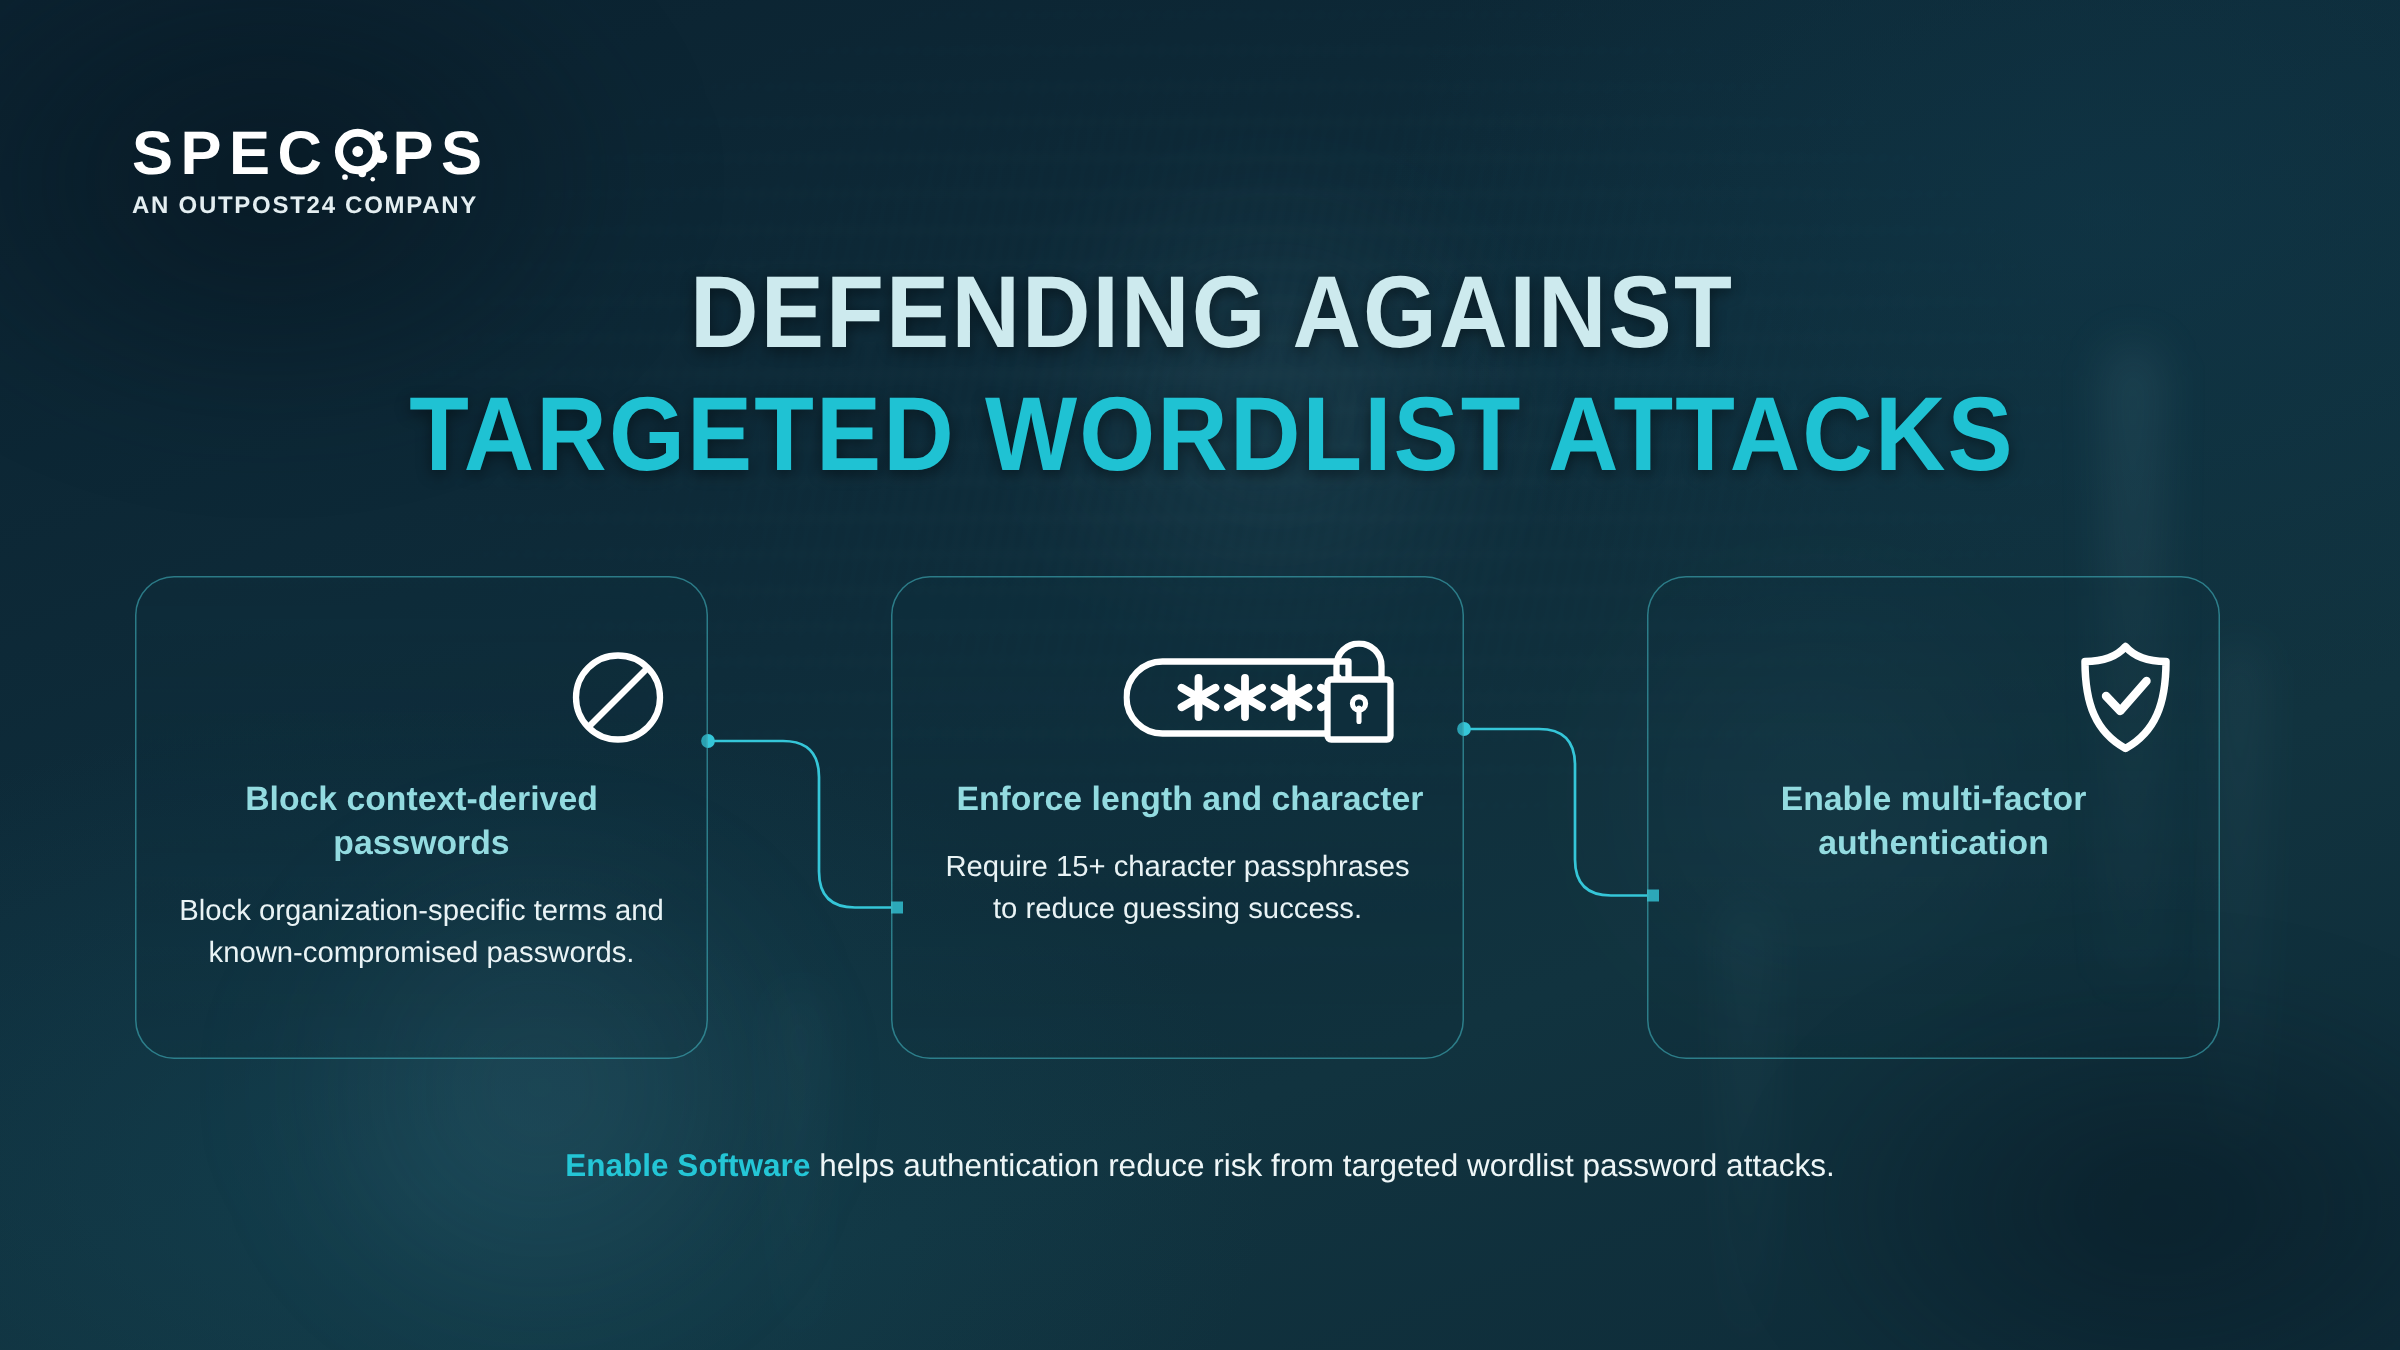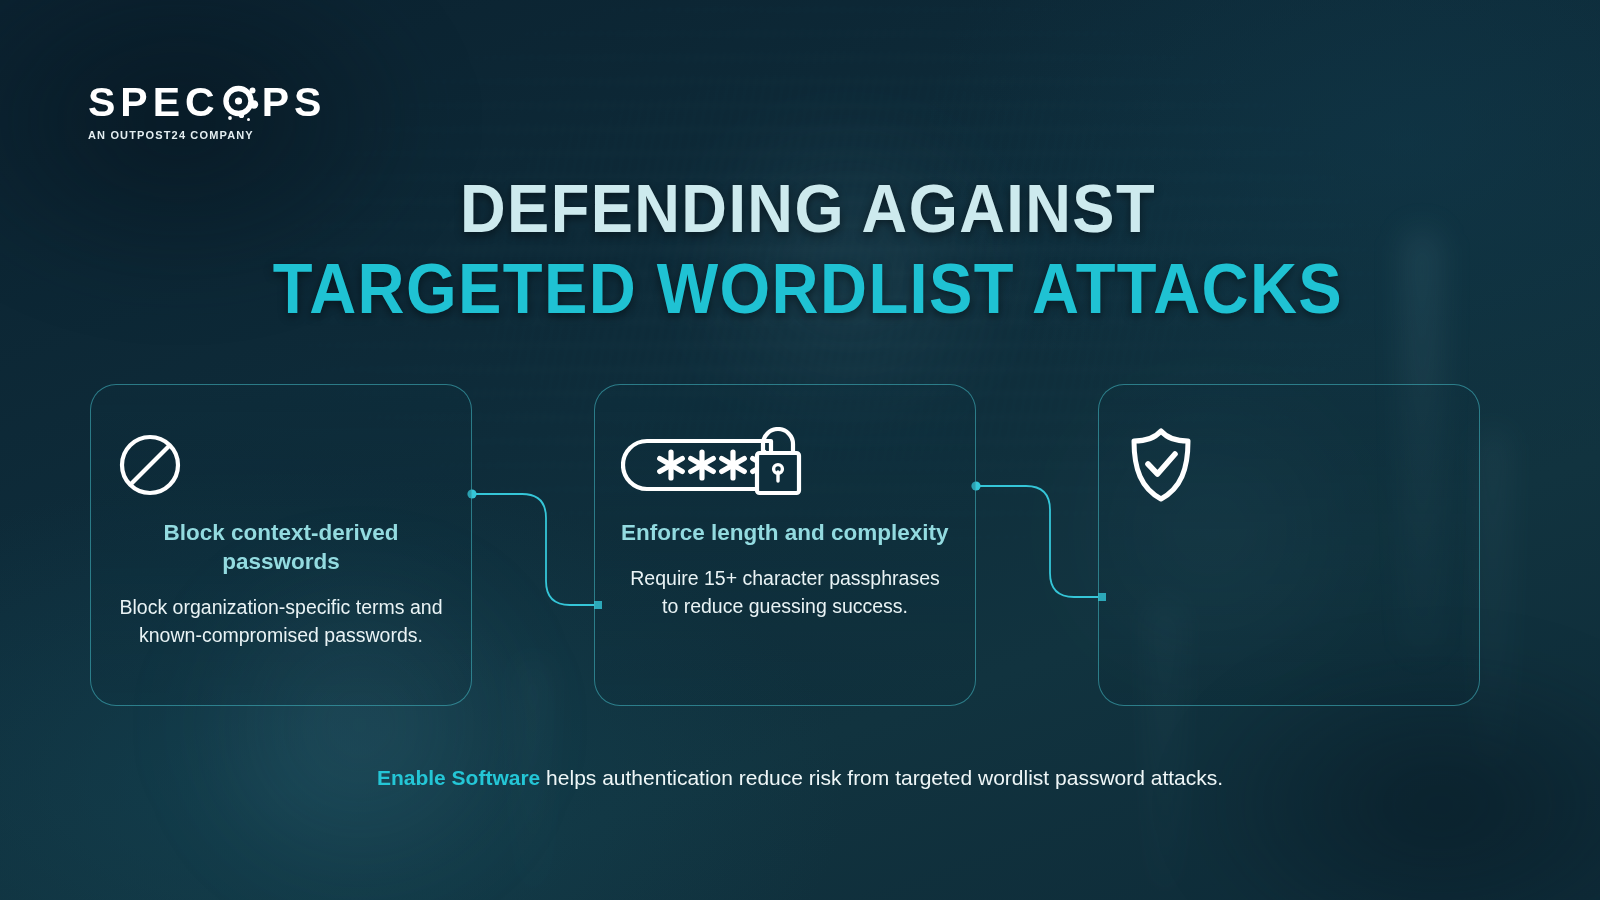--- a/index.html
+++ b/index.html
@@ -59,21 +59,21 @@
   #logo { position:absolute; left:88px; top:82px; }
 
   .logo-word {
     display:flex; align-items:center;
     font-size:41px; font-weight:700; letter-spacing:5px;
     color:#ffffff; line-height:1;
   }
   .logo-o { display:inline-block; width:40px; height:41px; position:relative; margin:0 1px; }
   .logo-tag {
     margin-top:6px;
-    font-size:11px; font-weight:700; letter-spacing:1.15px;
+    font-size:16px; font-weight:700; letter-spacing:1.15px;
     color:#e4eef1;
   }
 
   
   #headline {
     position:absolute; left:0; right:0; top:168px;
     text-align:center;
     padding-left:16px;
   }
   .hl {
@@ -88,21 +88,21 @@
   .hl-1 { color:#cdeaee; }
   .hl-2 { color:#1fc2d3; font-size:70px; }
 
   
   .card {
     position:absolute;
     top:384px; width:382px; height:322px;
     border:1.4px solid rgba(70,190,200,0.55);
     border-radius:26px;
     background:linear-gradient(180deg, rgba(14,48,62,0.30), rgba(10,38,50,0.14));
-    display:flex; flex-direction:column; align-items:flex-start;
+    display:flex; flex-direction:column; align-items:flex-end;
     padding:0 26px;
   }
   #card-1 { left:90px; }
   #card-2 { left:594px; }
   #card-3 { left:1098px; }
 
   .card-icon { height:96px; display:flex; align-items:center; justify-content:center; margin-top:32px; }
 
   .card-title {
     color:#93dbe0;
@@ -225,30 +225,31 @@
           </g>
         </g>
 
         <path d="M142,26 V17 A15,15 0 0 1 172,17 V26" fill="none" stroke="#ffffff" stroke-width="4.2" stroke-linecap="round"></path>
 
         <rect x="136" y="26" width="42" height="40" rx="2.5" fill="#0e2e3c" stroke="#ffffff" stroke-width="4.2"></rect>
         <circle cx="157" cy="42" r="4.4" fill="none" stroke="#ffffff" stroke-width="3.4"></circle>
         <line x1="157" y1="45" x2="157" y2="54" stroke="#ffffff" stroke-width="3.4" stroke-linecap="round"></line>
       </svg>
     </div>
-    <div class="card-title">Enforce length and complexity</div>
+    <div class="card-title">Enforce length and character</div>
     <div class="card-body">Require 15+ character passphrases to reduce guessing success.</div>
   </div>
 
   <div class="card" id="card-3">
     <div class="card-icon">
       <svg width="72" height="78" viewBox="0 0 72 78" aria-hidden="true">
         <path d="M36,5 C30,12 20,15 9,15 C9,43 16,62 36,73 C56,62 63,43 63,15 C52,15 42,12 36,5 Z" fill="none" stroke="#ffffff" stroke-width="5" stroke-linejoin="round"></path>
         <path d="M23,38 L32.5,48 L50,28" fill="none" stroke="#ffffff" stroke-width="5.6" stroke-linecap="round" stroke-linejoin="round"></path>
       </svg>
     </div>
+    <div class="card-title">Enable multi-factor authentication</div>
   </div>
 
   <div id="footer">
     <span class="brand">Enable Software</span><span> helps authentication reduce risk from targeted wordlist password attacks.</span>
   </div>
 
 </div>
 
 </body></html>

